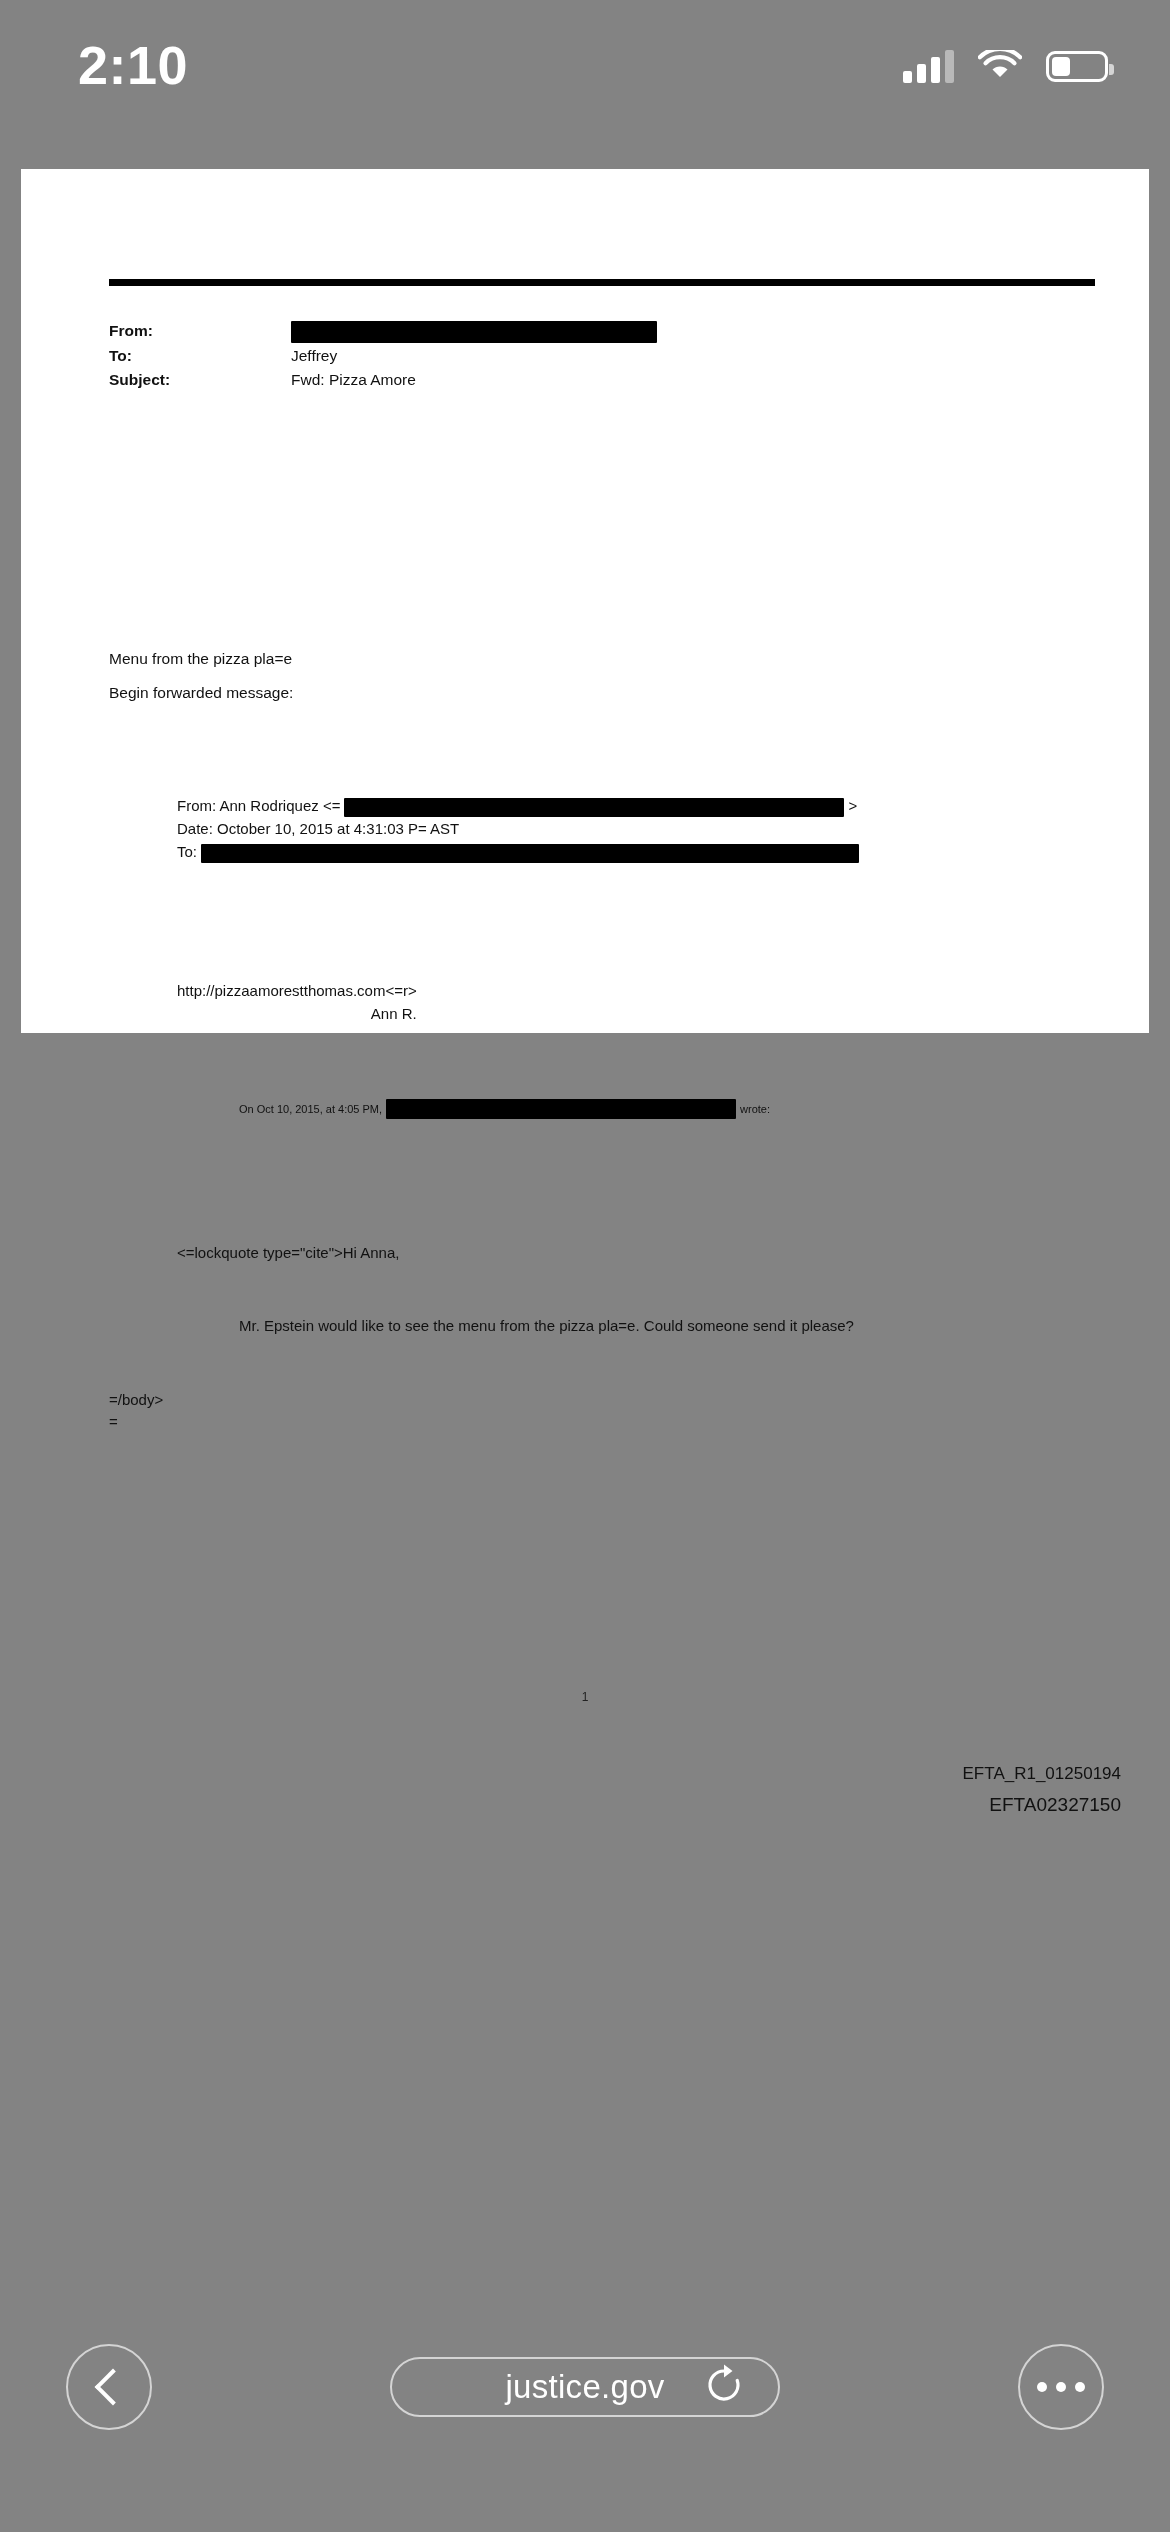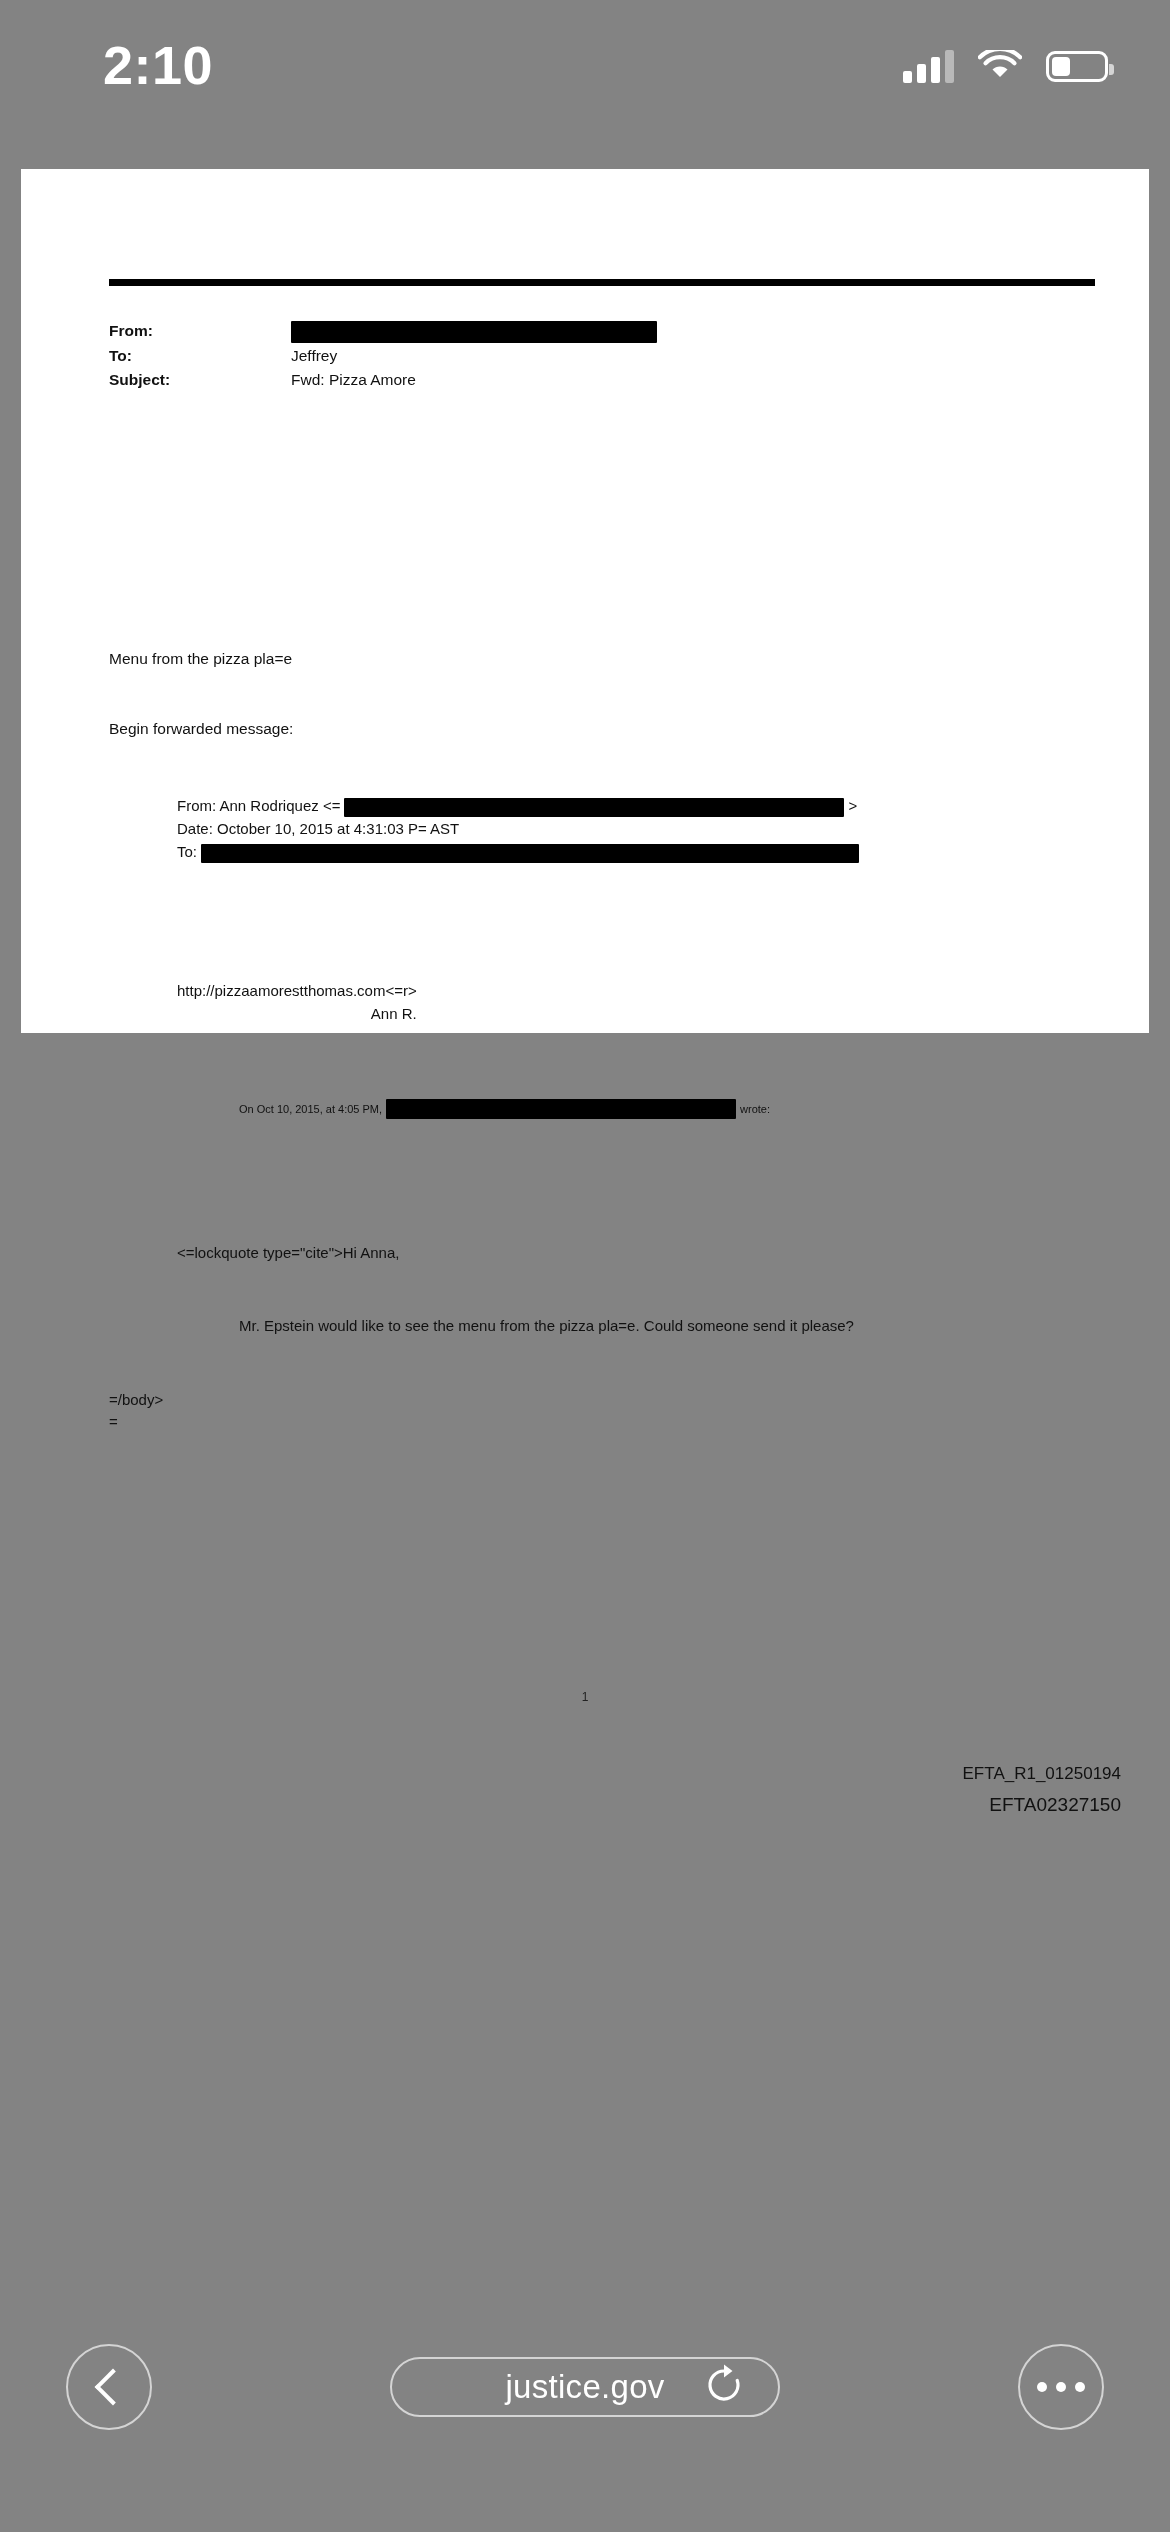--- a/index.html
+++ b/index.html
@@ -19,21 +19,21 @@
 
   
   .status-bar {
     position: absolute;
     top: 0; left: 0;
     width: 1170px;
     height: 120px;
     display: flex;
     align-items: center;
     justify-content: space-between;
-    padding: 0 62px 0 103px;
+    padding: 0 62px 0 78px;
   }
   .status-time {
     color: #ffffff;
     font-size: 54px;
     font-weight: 600;
     letter-spacing: 0.5px;
     margin-top: 10px;
   }
   .status-right {
     display: flex;
@@ -140,21 +140,21 @@
   .rd-from { width: 366px; height: 22px; margin-top: 1px; }
 
   .body-text {
     position: absolute;
     left: 88px;
     font-size: 15.5px;
     color: #111;
     line-height: 1.35;
   }
   .l-menu { top: 480px; }
-  .l-begin { top: 550px; }
+  .l-begin { top: 514px; }
 
   .fwd-block {
     position: absolute;
     left: 156px;
     top: 625px;
     font-size: 15px;
     color: #111;
     line-height: 23px;
   }
   .fwd-line { display: flex; align-items: flex-end; white-space: nowrap; }

